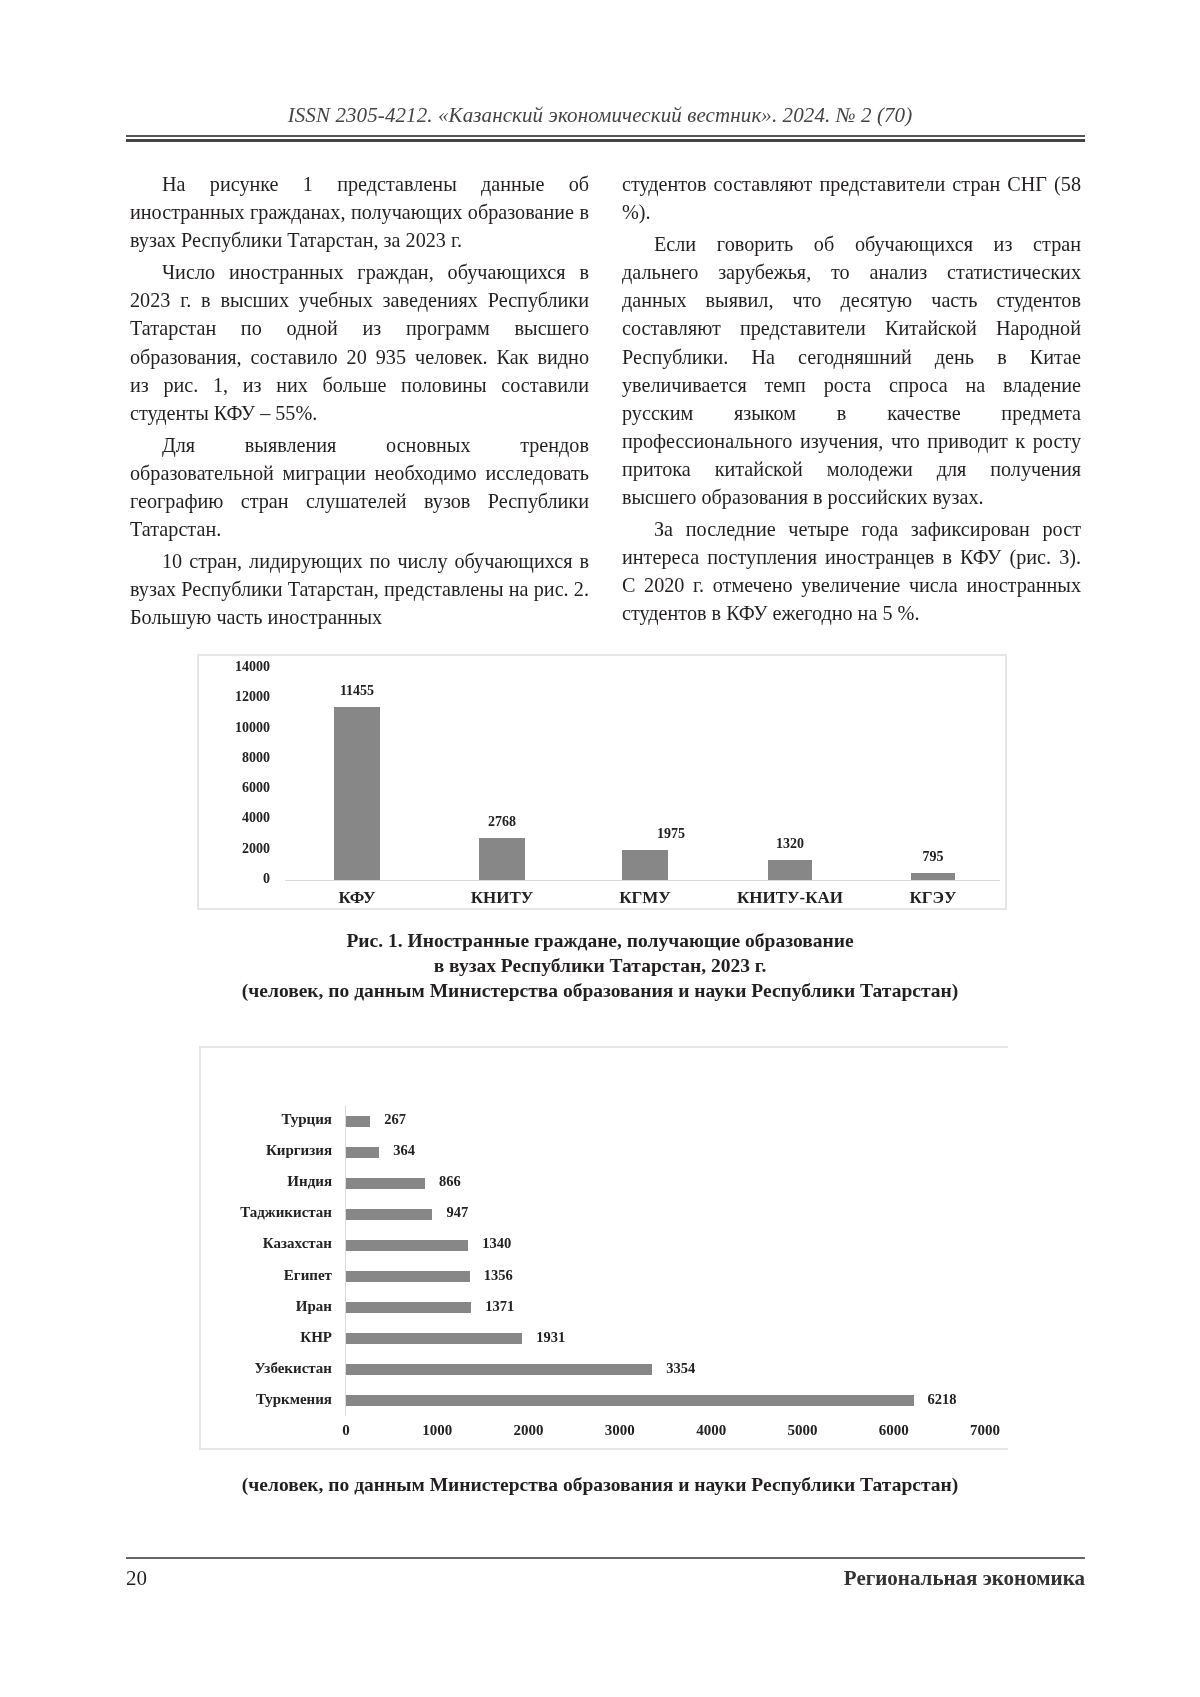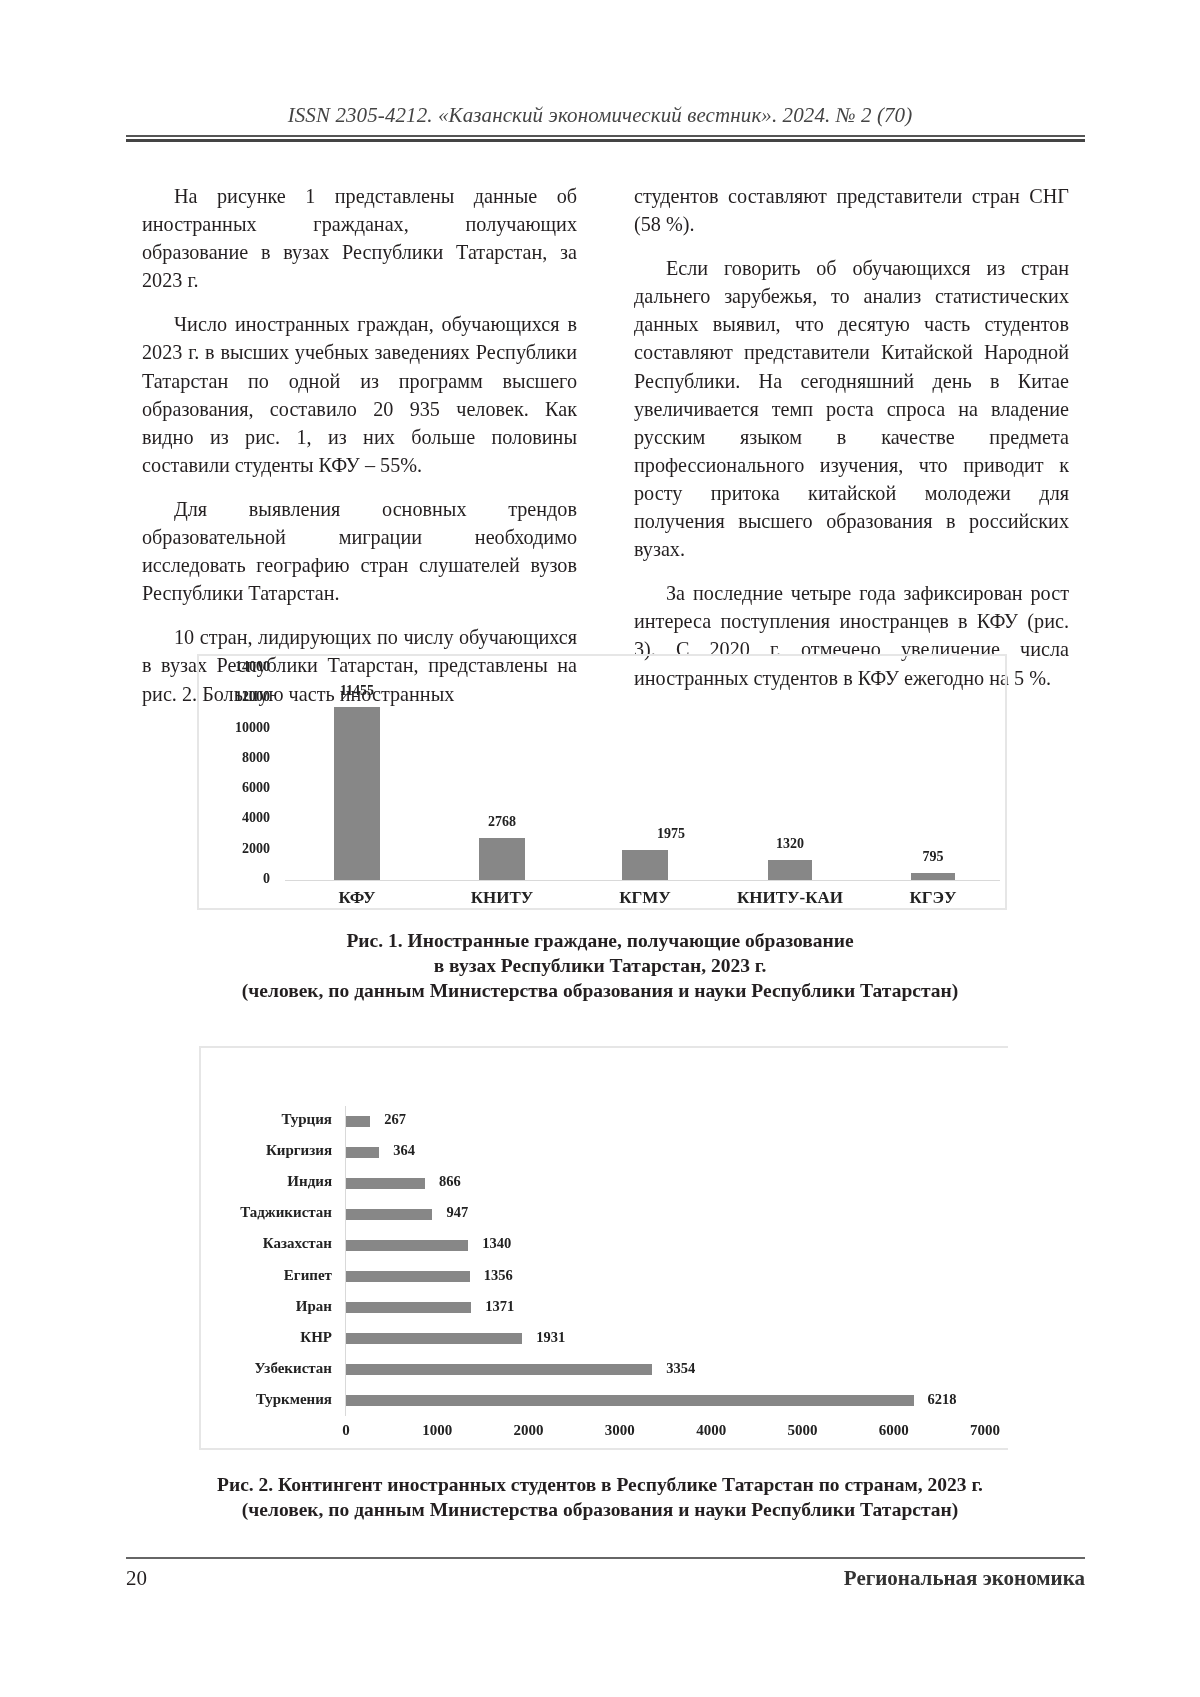--- a/index.html
+++ b/index.html
@@ -2,21 +2,21 @@
 <html><head>
 <meta charset="utf-8">
 <style>
   html, body { margin:0; padding:0; background:#fff; }
   body { width:1200px; height:1697px; position:relative; overflow:hidden; font-family:"Liberation Serif", serif; color:#231f20; }
   .abs { position:absolute; }
   .header-title { left:0; width:1200px; top:103px; text-align:center; font-style:italic; font-size:21px; color:#444; letter-spacing:0.1px; }
   .rule-top1 { left:126px; top:135px; width:959px; height:2px; background:#555; }
   .rule-top2 { left:126px; top:139px; width:959px; height:3px; background:#444; }
   .col { top:166px; width:467px; font-size:20.2px; line-height:28.1px; text-align:justify; }
-  .col p { margin:16px; text-indent:32px; }
+  .col p { margin:4px; text-indent:32px; }
   .col p.noindent { text-indent:0; }
   .col-left { left:126px; }
   .col-right { left:618px; }
   .chart-box { border:2px solid #e6e6e6; box-sizing:border-box; }
   .bold-num { font-family:"Liberation Serif", serif; font-weight:bold; color:#222; }
   .bar { background:#878787; position:absolute; }
   .caption { left:0; width:1200px; text-align:center; font-weight:bold; font-size:19.5px; line-height:25px; }
   .footer-rule { left:126px; top:1557px; width:959px; height:1.5px; background:#666; }
   .footer-page { left:126px; top:1566px; font-size:21px; }
   .footer-section { right:115px; top:1566px; font-size:21px; font-weight:bold; color:#333; }
@@ -117,19 +117,18 @@
     <div class="tick2 bold-num" style="left: 407.286px; top: 1422px;">1000</div>
     <div class="tick2 bold-num" style="left: 498.571px; top: 1422px;">2000</div>
     <div class="tick2 bold-num" style="left: 589.857px; top: 1422px;">3000</div>
     <div class="tick2 bold-num" style="left: 681.143px; top: 1422px;">4000</div>
     <div class="tick2 bold-num" style="left: 772.429px; top: 1422px;">5000</div>
     <div class="tick2 bold-num" style="left: 863.714px; top: 1422px;">6000</div>
     <div class="tick2 bold-num" style="left: 955px; top: 1422px;">7000</div>
   </div>
 
 <div class="abs caption" style="top:1472px;">
-  <div>Рис. 2. Контингент иностранных студентов в Республике Татарстан по странам, 2023 г.</div>
   <div>(человек, по данным Министерства образования и науки Республики Татарстан)</div>
 </div>
 
 <div class="abs footer-rule"></div>
 <div class="abs footer-page">20</div>
 <div class="abs footer-section">Региональная экономика</div>
 
 </body></html>

